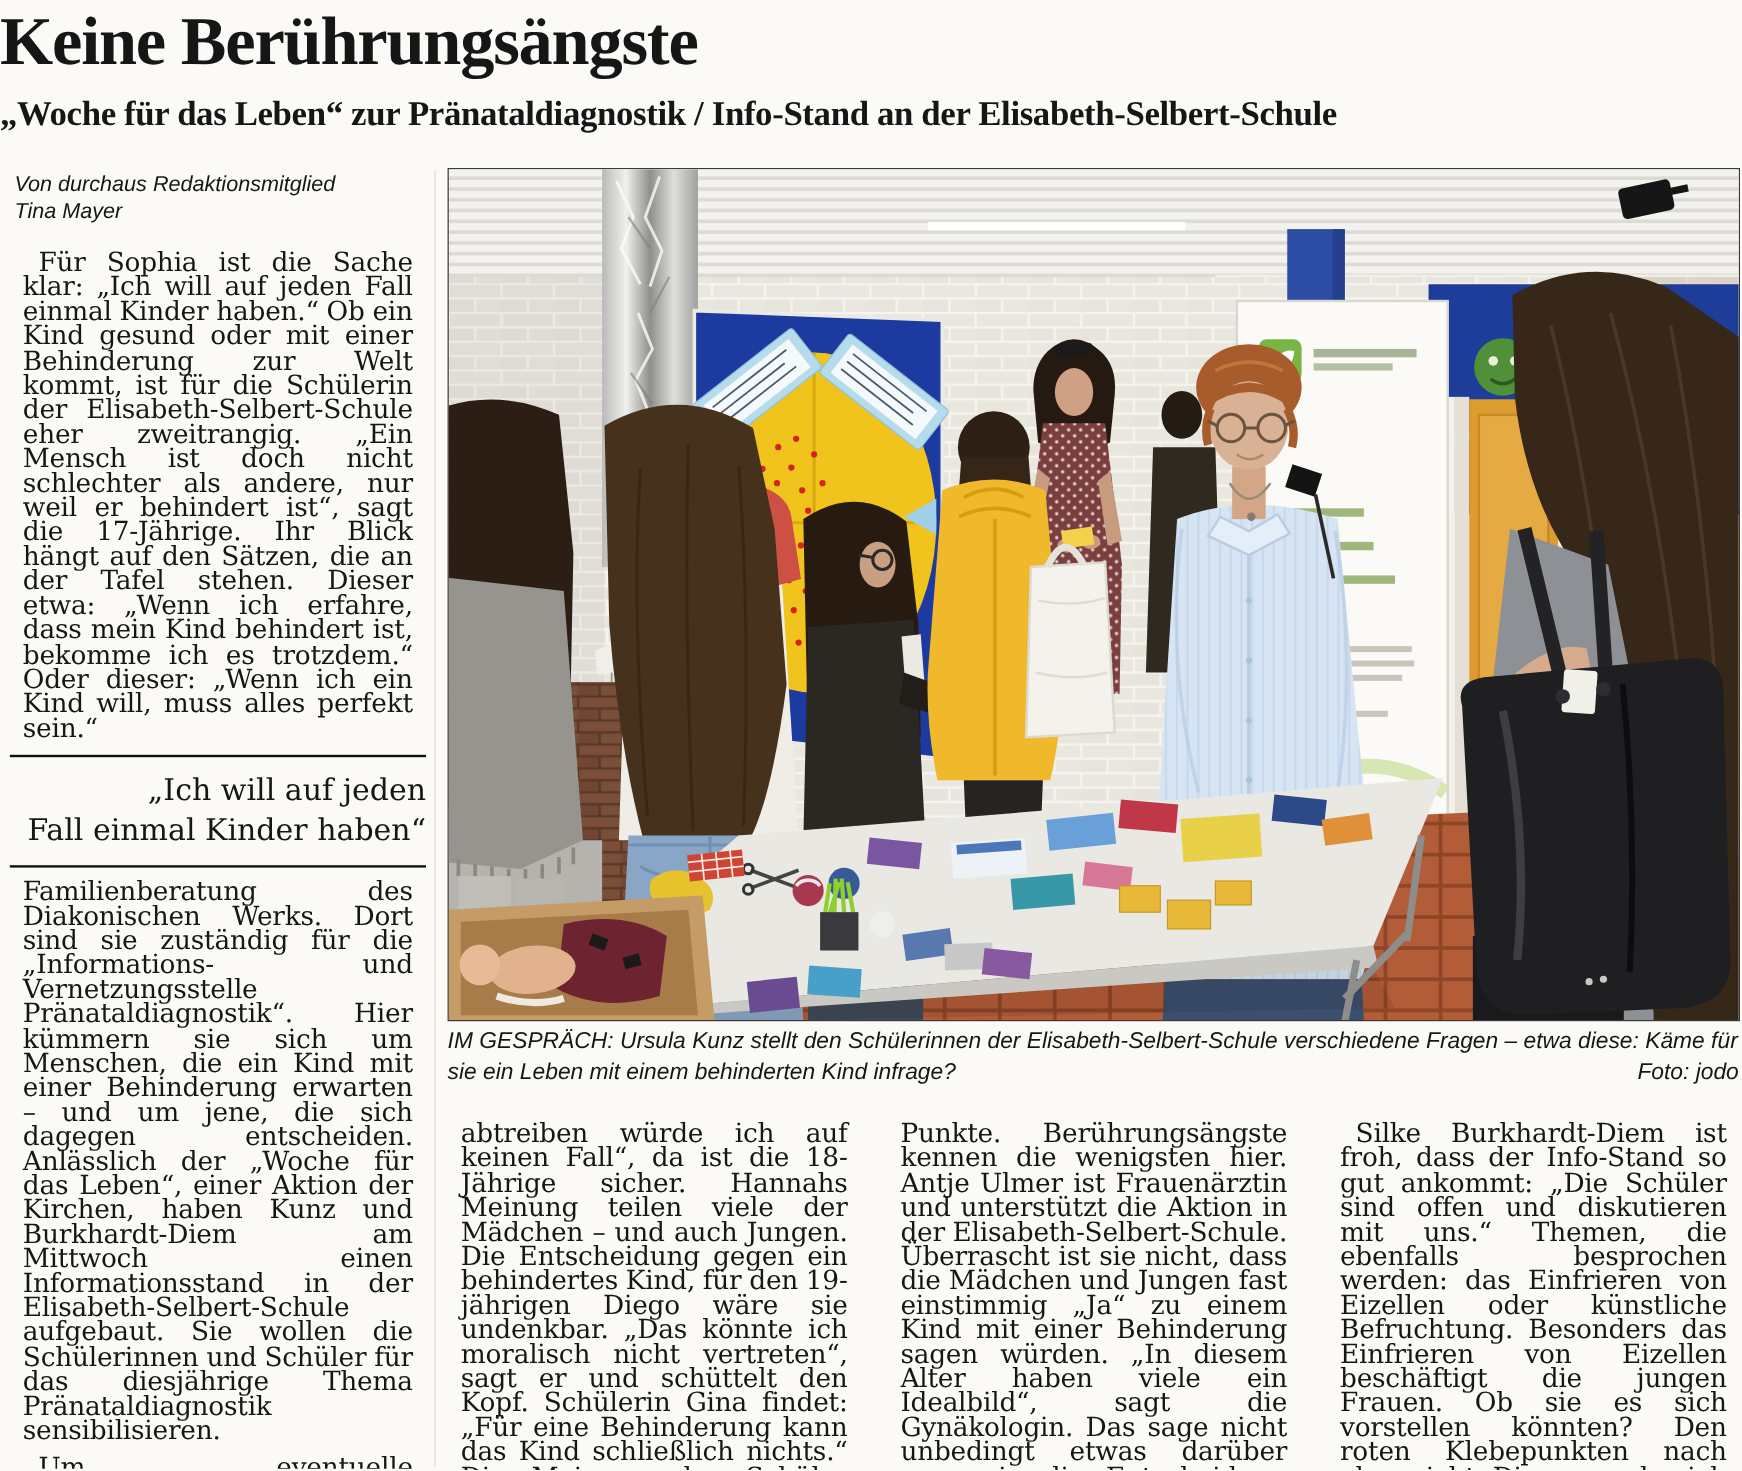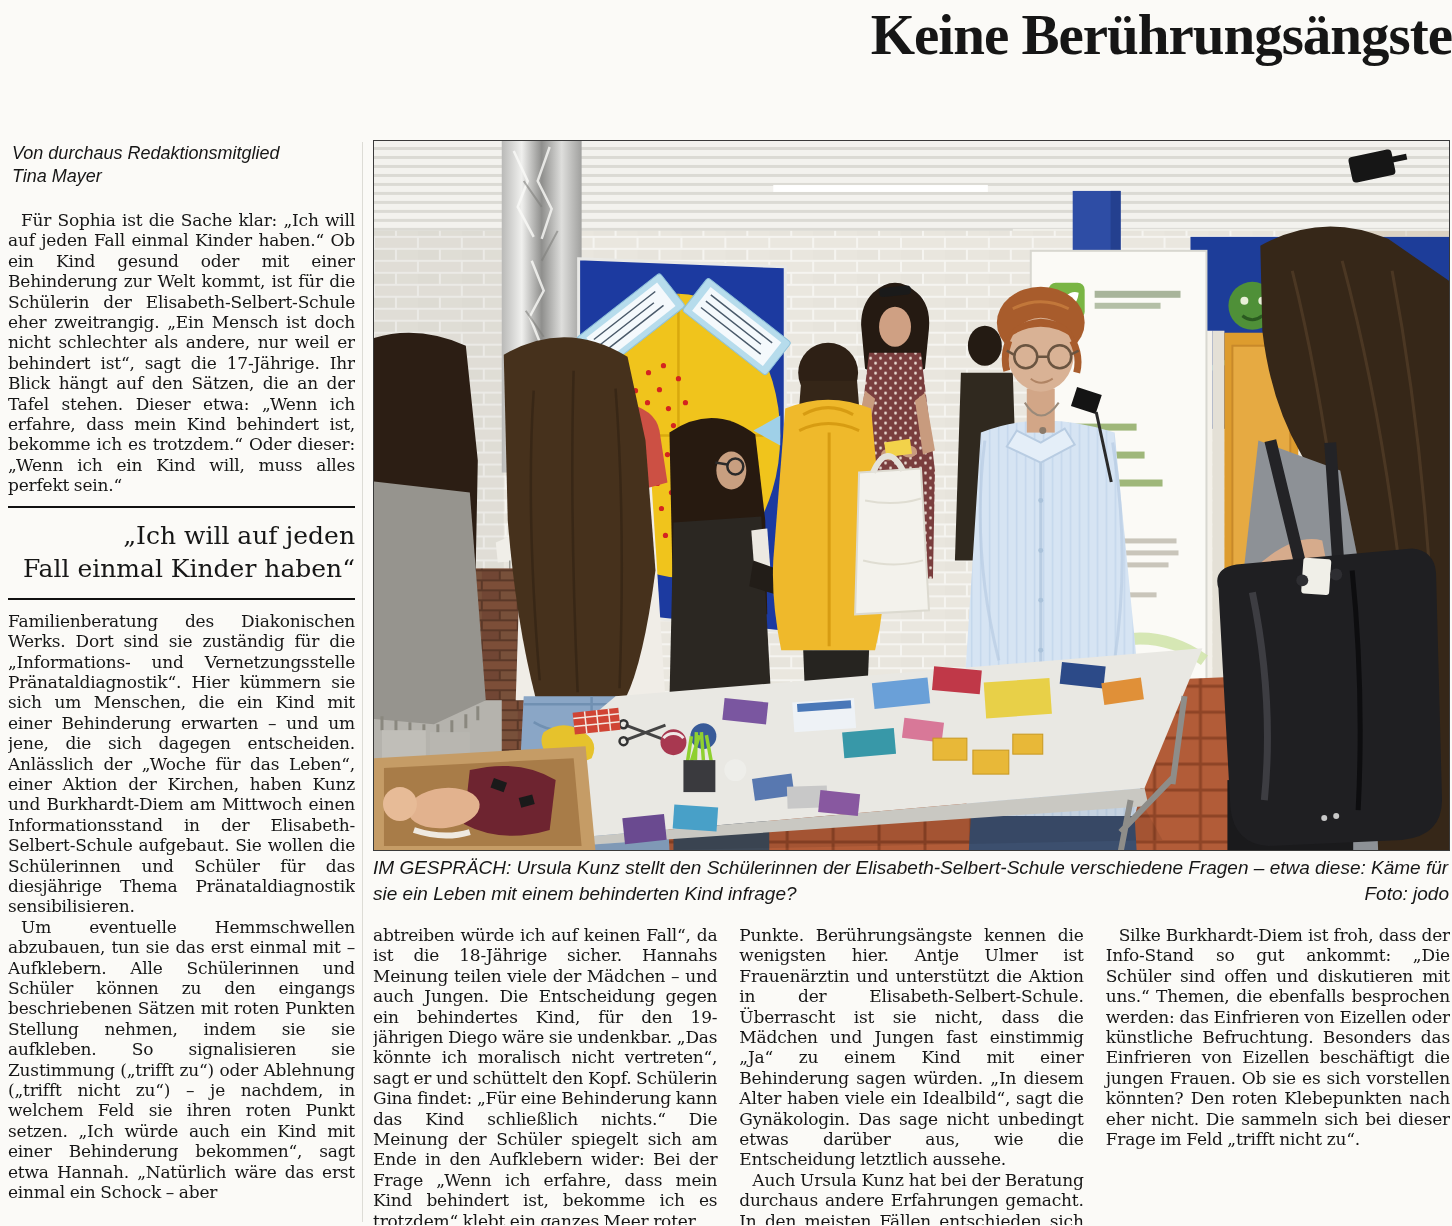--- a/index.html
+++ b/index.html
@@ -1,28 +1,28 @@
 <!DOCTYPE html>
 <html lang="de"><head>
 <meta charset="utf-8">
 <style>
   html,body{margin:0;padding:0;}
   body{width:1452px;height:1226px;background:#fbfaf7;overflow:hidden;}
   .page{position:relative;width:1452px;height:1226px;font-family:"DejaVu Serif",serif;color:#161616;}
 
   
-  .masthead{position:absolute;top:0;left:0;width:1452px;text-align:right;}
+  .masthead{position:absolute;top:0;left:0;width:1452px;text-align:left;}
   .headline{font-family:"Liberation Serif",serif;font-weight:bold;font-size:57px;line-height:62px;margin:4px 0 0;letter-spacing:-1px;}
   .subhead{font-family:"Liberation Serif",serif;font-weight:bold;font-size:29px;line-height:34px;margin:12px 0 0;letter-spacing:-0.3px;}
 
   
   .left-col{position:absolute;left:8px;top:142px;width:347px;height:1082px;overflow:hidden;}
   .vrule{position:absolute;left:362px;top:142px;width:1px;height:1080px;background:#dddcd6;}
   .byline{font-family:"Liberation Sans",sans-serif;font-style:italic;font-size:18px;line-height:23px;margin:0 0 22px 4px;}
-  .body-text p{margin:0;font-size:17px;line-height:20.4px;text-align:justify;hyphens:auto;-webkit-hyphens:auto;letter-spacing:-0.2px;word-spacing:-0.5px;}
+  .body-text p{margin:11px;font-size:22px;line-height:20.4px;text-align:justify;hyphens:auto;-webkit-hyphens:auto;letter-spacing:-0.2px;word-spacing:-0.5px;}
   .body-text p.indent{text-indent:13px;}
   .pullquote{margin:10px 0 11px;padding:11px 0 13px;border-top:2px solid #111;border-bottom:2px solid #111;text-align:center;}
   .pullquote div{font-size:25px;line-height:33px;text-align:right;}
 
   
   .photo-wrap{position:absolute;left:373px;top:140px;width:998px;}
   .photo-frame{width:1077px;height:711px;border:1px solid #3a3a3a;box-sizing:border-box;background:#e8e6e0;}
   .photo-frame svg{display:block;width:100%;height:100%;}
   .caption{position:relative;margin-top:4px;font-family:"Liberation Sans",sans-serif;font-style:italic;font-size:19px;line-height:26px;width:1077px;}
   .caption .credit{position:absolute;right:1px;bottom:0;margin-top:20px;}
@@ -31,20 +31,21 @@
   .bottom-cols{position:absolute;left:373px;top:925px;width:1077px;height:300px;display:flex;gap:22px;overflow:hidden;}
   .bottom-cols .col{flex:1;}
 </style>
 </head>
 <body>
 
 <div class="page">
 
   <div class="masthead">
     <h1 class="headline">Keine Berührungsängste</h1>
+    <h2 class="subhead">„Woche für das Leben“ zur Pränataldiagnostik / Info-Stand an der Elisabeth-Selbert-Schule</h2>
   </div>
 
   <div class="vrule"></div>
 
   <div class="left-col body-text">
     <div class="byline">
       <div>Von durchaus Redaktionsmitglied</div>
       <div>Tina Mayer</div>
     </div>
     <p class="indent">Für Sophia ist die Sache klar: „Ich will auf jeden Fall einmal Kinder haben.“ Ob ein Kind gesund oder mit einer Behinderung zur Welt kommt, ist für die Schülerin der Elisabeth-Selbert-Schule eher zweitrangig. „Ein Mensch ist doch nicht schlechter als andere, nur weil er behindert ist“, sagt die 17-Jährige. Ihr Blick hängt auf den Sätzen, die an der Tafel stehen. Dieser etwa: „Wenn ich erfahre, dass mein Kind behindert ist, bekomme ich es trotzdem.“ Oder dieser: „Wenn ich ein Kind will, muss alles perfekt sein.“</p>

